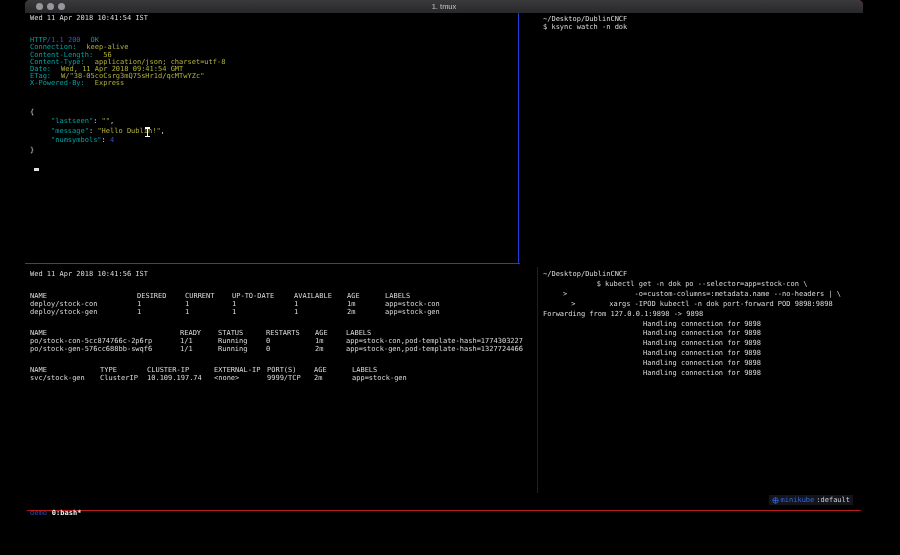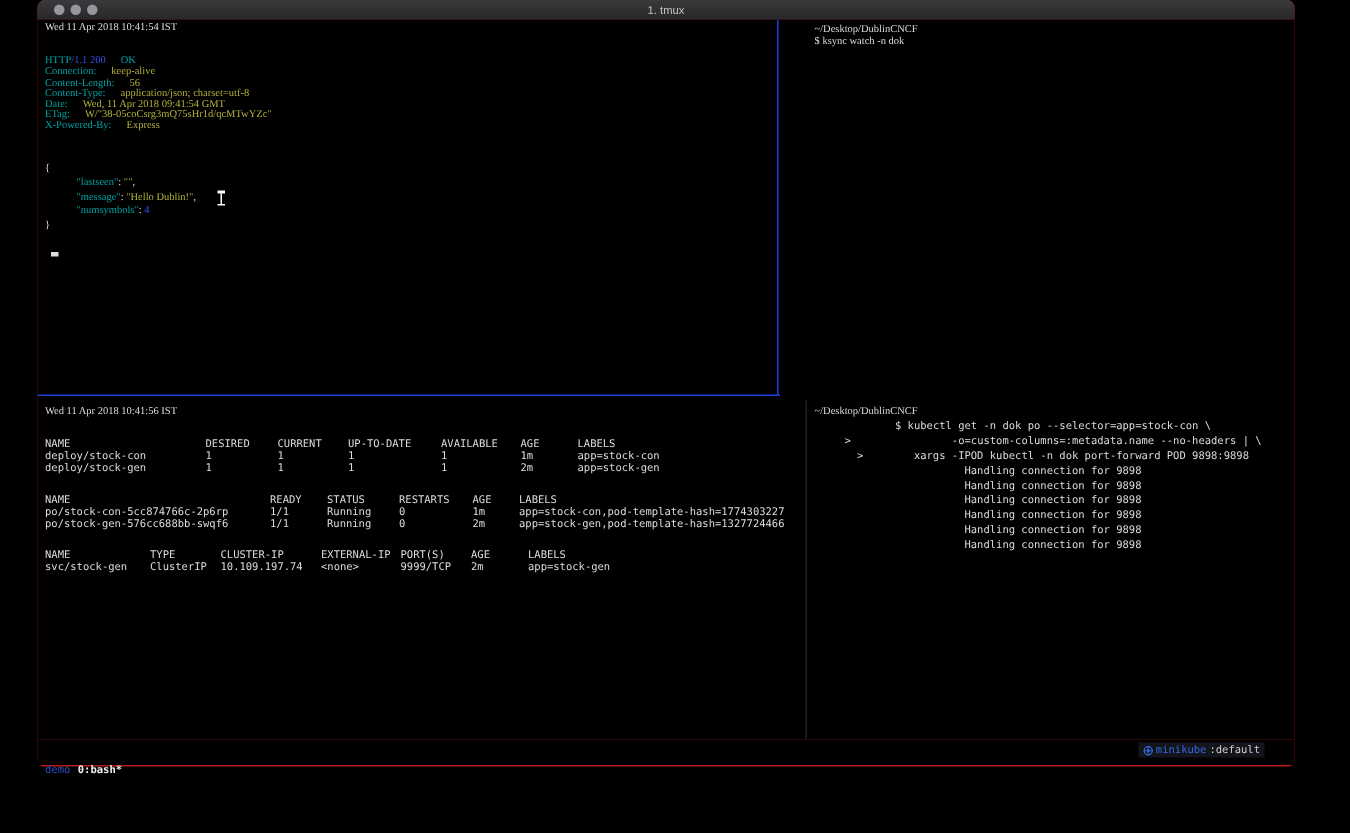--- a/index.html
+++ b/index.html
@@ -4,21 +4,21 @@
 <style>
   html,body{margin:0;padding:0;background:#000;}
   body{width:900px;height:555px;position:relative;overflow:hidden;font-family:"DejaVu Sans Mono",monospace;}
   .window{position:absolute;left:25px;top:0;width:838px;height:511px;background:#b91c1c;border-radius:5px 5px 4px 4px;}
   .titlebar{position:absolute;left:0;top:0;right:0;height:13px;background:linear-gradient(#3a3a3c,#28282a);border-radius:5px 5px 0 0;display:flex;align-items:center;justify-content:center;}
   .lights{position:absolute;left:11px;top:3px;display:flex;gap:4px;}
   .light{width:7px;height:7px;border-radius:50%;background:#97979b;}
   .wtitle{color:#c3c3c6;font:7.5px "Liberation Sans",sans-serif;}
   .screen{position:absolute;left:0;top:13px;width:838px;height:480px;background:#000;overflow:hidden;}
   .pane{position:absolute;color:#dcdcdc;font-size:7px;}
-  .line{white-space:pre;font-family:Liberation Serif, serif;}
+  .line{white-space:pre;}
   
   .tl{left:5px;top:2px;width:486px;height:246px;line-height:7.2px;}
   .tl .httpblock{margin-top:15px;}
   .tl .jsonblock{margin-top:20px;line-height:9.6px;}
   .tl .indent{padding-left:21px;}
   .cursor-block{display:block;width:5px;height:3px;background:#e0e0e0;margin-top:12px;margin-left:4px;}
   
   .tr-pane{left:518px;top:2px;width:318px;line-height:8px;}
   
   .bl{left:5px;top:257px;width:506px;height:222px;line-height:8px;}
@@ -36,21 +36,21 @@
   .cyan{color:#00a2a2;}
   .yellow{color:#b3b13a;}
   .blue{color:#3352e0;}
   .fg{color:#dcdcdc;}
   .sp{padding-left:10px;}
   
   .statusbar{position:absolute;left:0;top:493px;width:838px;height:17px;background:#000;font-size:7px;}
   .sb-left{position:absolute;left:5px;top:16px;display:flex;align-items:center;}
   .sb-session{color:#2b50c8;}
   .sb-window{color:#efefef;font-weight:bold;margin-left:5px;}
-  .sb-right{position:absolute;right:20px;top:2px;background:#14141c;padding:1px 3px;display:flex;align-items:center;gap:2px;}
+  .sb-right{position:absolute;right:10px;top:2px;background:#14141c;padding:1px 3px;display:flex;align-items:center;gap:2px;}
   .sb-context{color:#3468dd;}
   .sb-namespace{color:#cfcfcf;}
   
   .mouse-ibeam{position:absolute;left:145px;top:127px;width:5px;height:10px;z-index:10;filter:drop-shadow(0 0 0.5px #000);}
   .ib-top,.ib-bot{width:5px;height:1.5px;background:#fff;}
   .ib-mid{width:1.5px;height:7px;background:#fff;margin:0 auto;}
 </style>
 </head>
 <body>
 
@@ -208,20 +208,21 @@
         </tr>
       </tbody>
         </table>
     </div>
 
     <div class="pane br">
       <div class="line">~/Desktop/DublinCNCF</div>
       <pre>$ kubectl get -n dok po --selector=app=stock-con \
 &gt;                -o=custom-columns=:metadata.name --no-headers | \
 &gt;        xargs -IPOD kubectl -n dok port-forward POD 9898:9898</pre>
+      <div class="line">Forwarding from 127.0.0.1:9898 -&gt; 9898</div>
       <pre>Handling connection for 9898
 Handling connection for 9898
 Handling connection for 9898
 Handling connection for 9898
 Handling connection for 9898
 Handling connection for 9898</pre>
     </div>
 
   </div>
 

